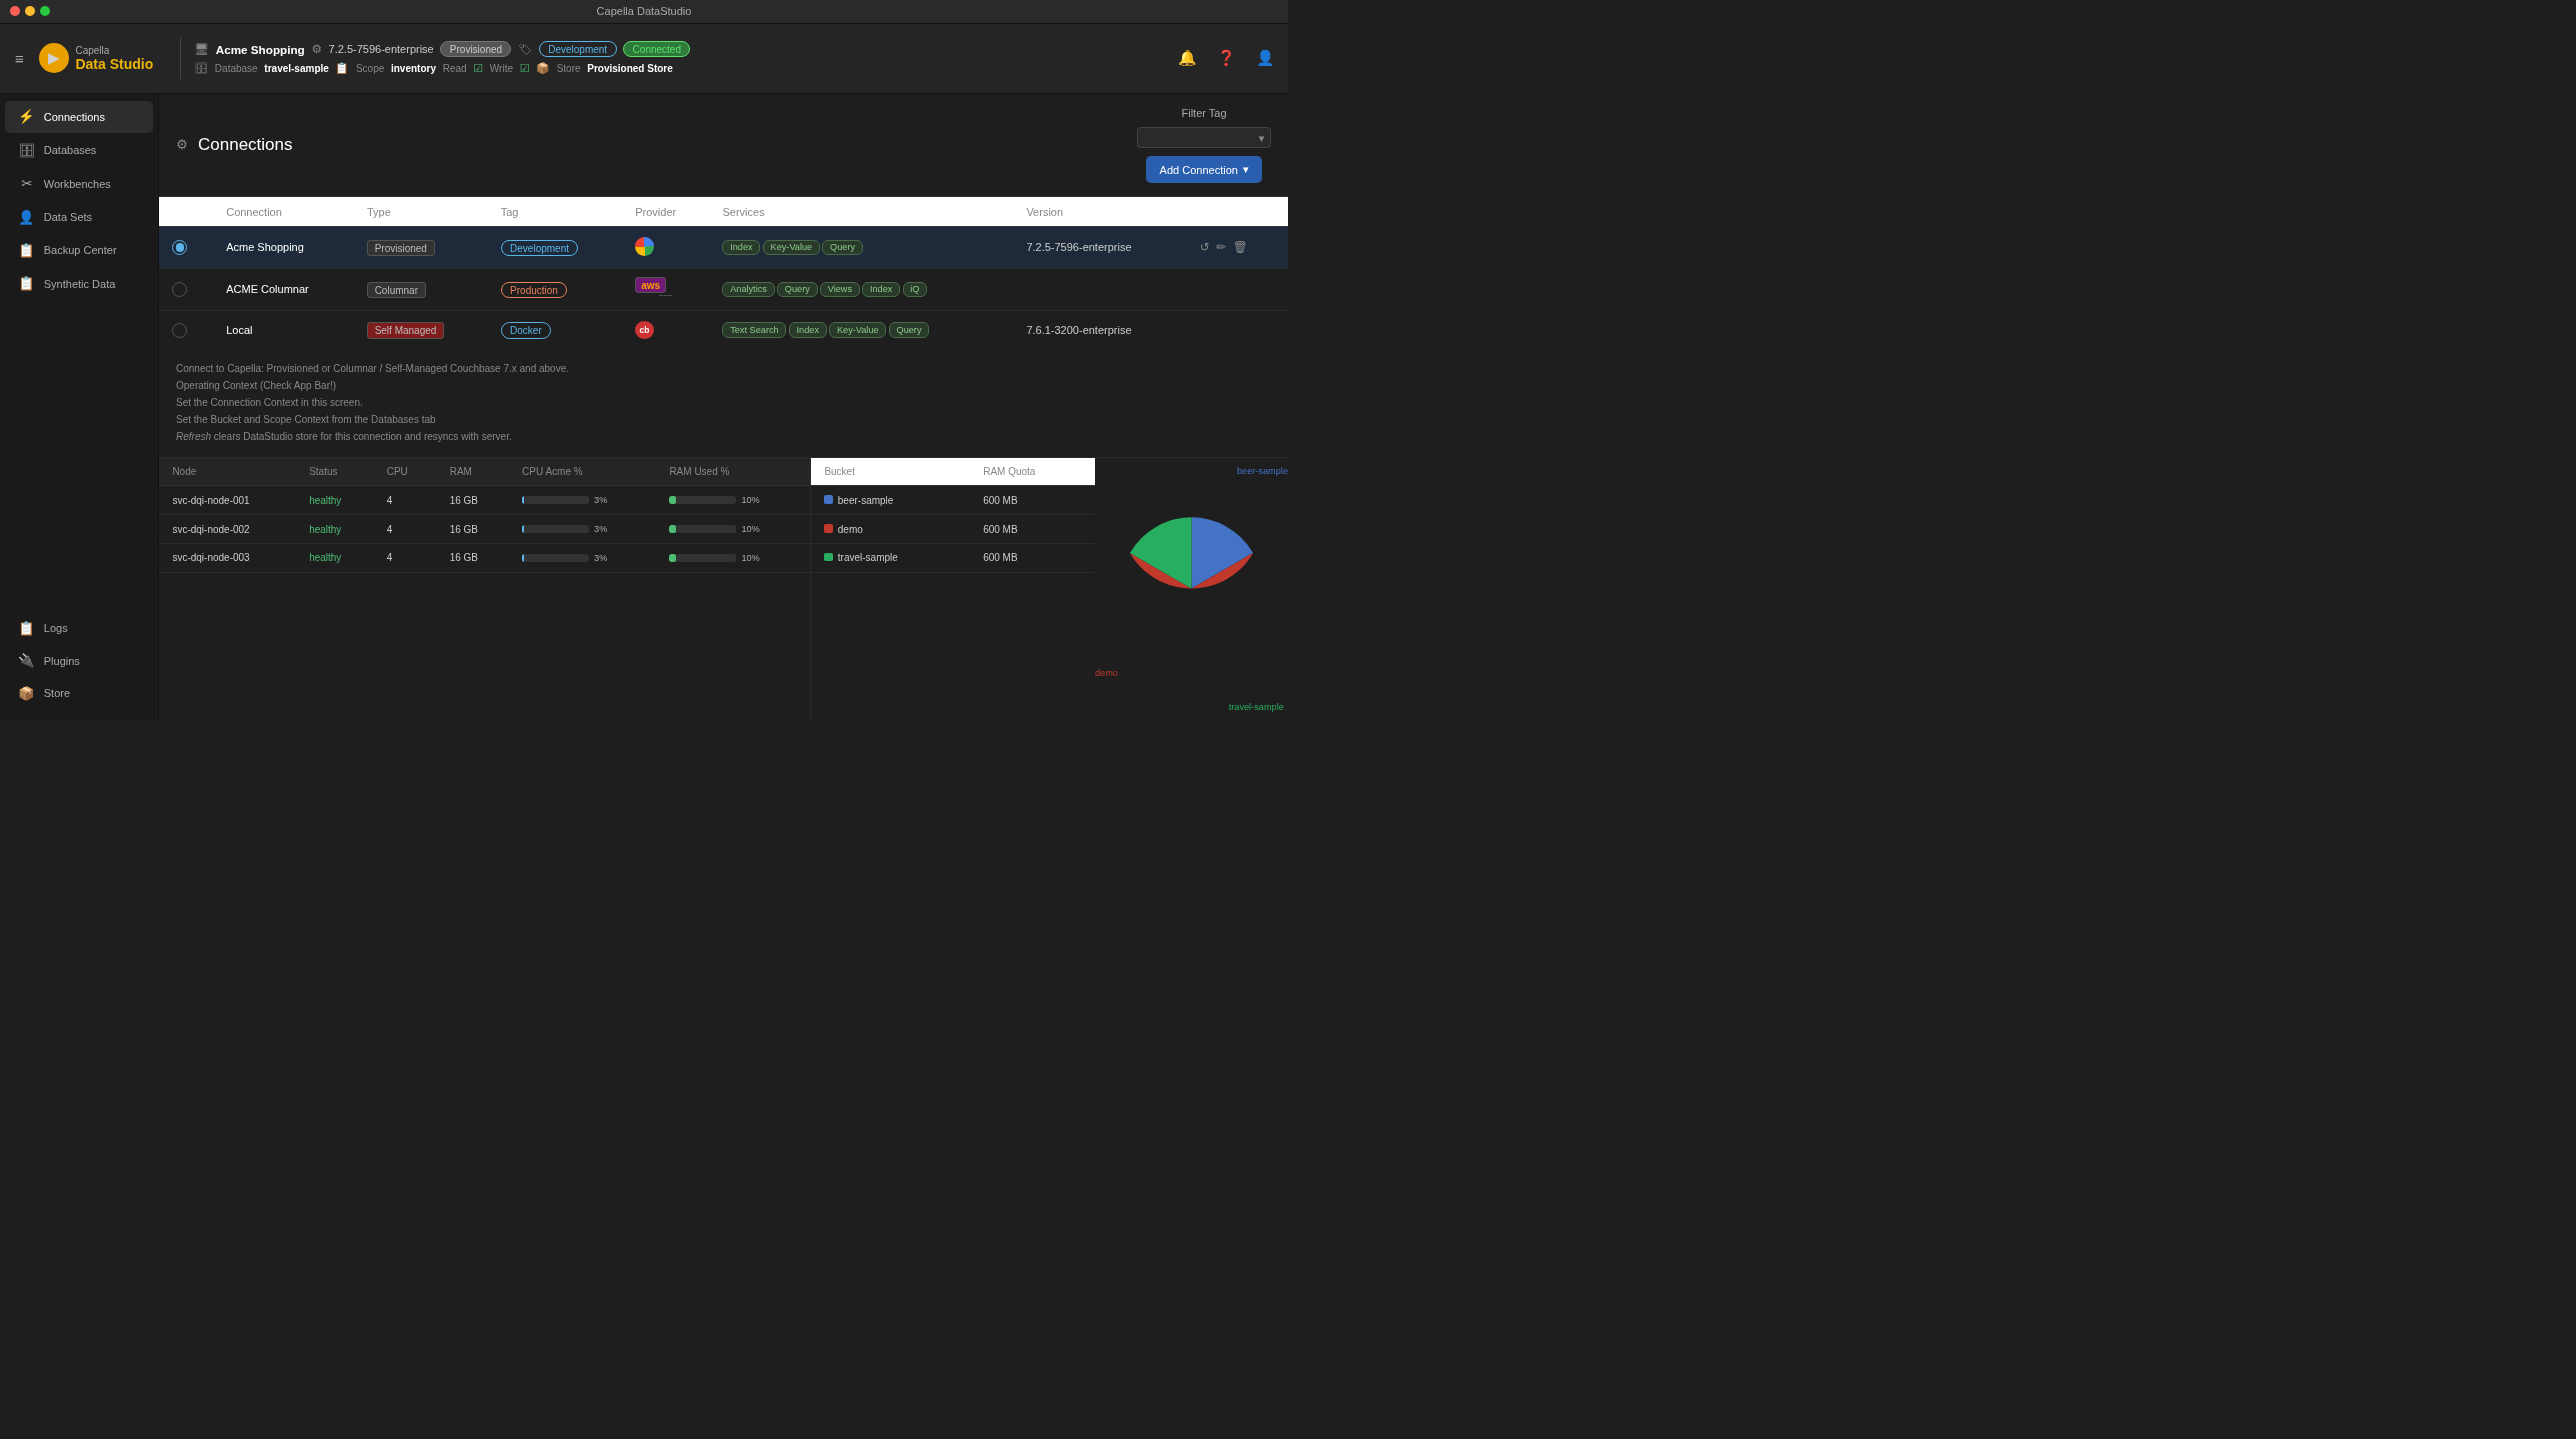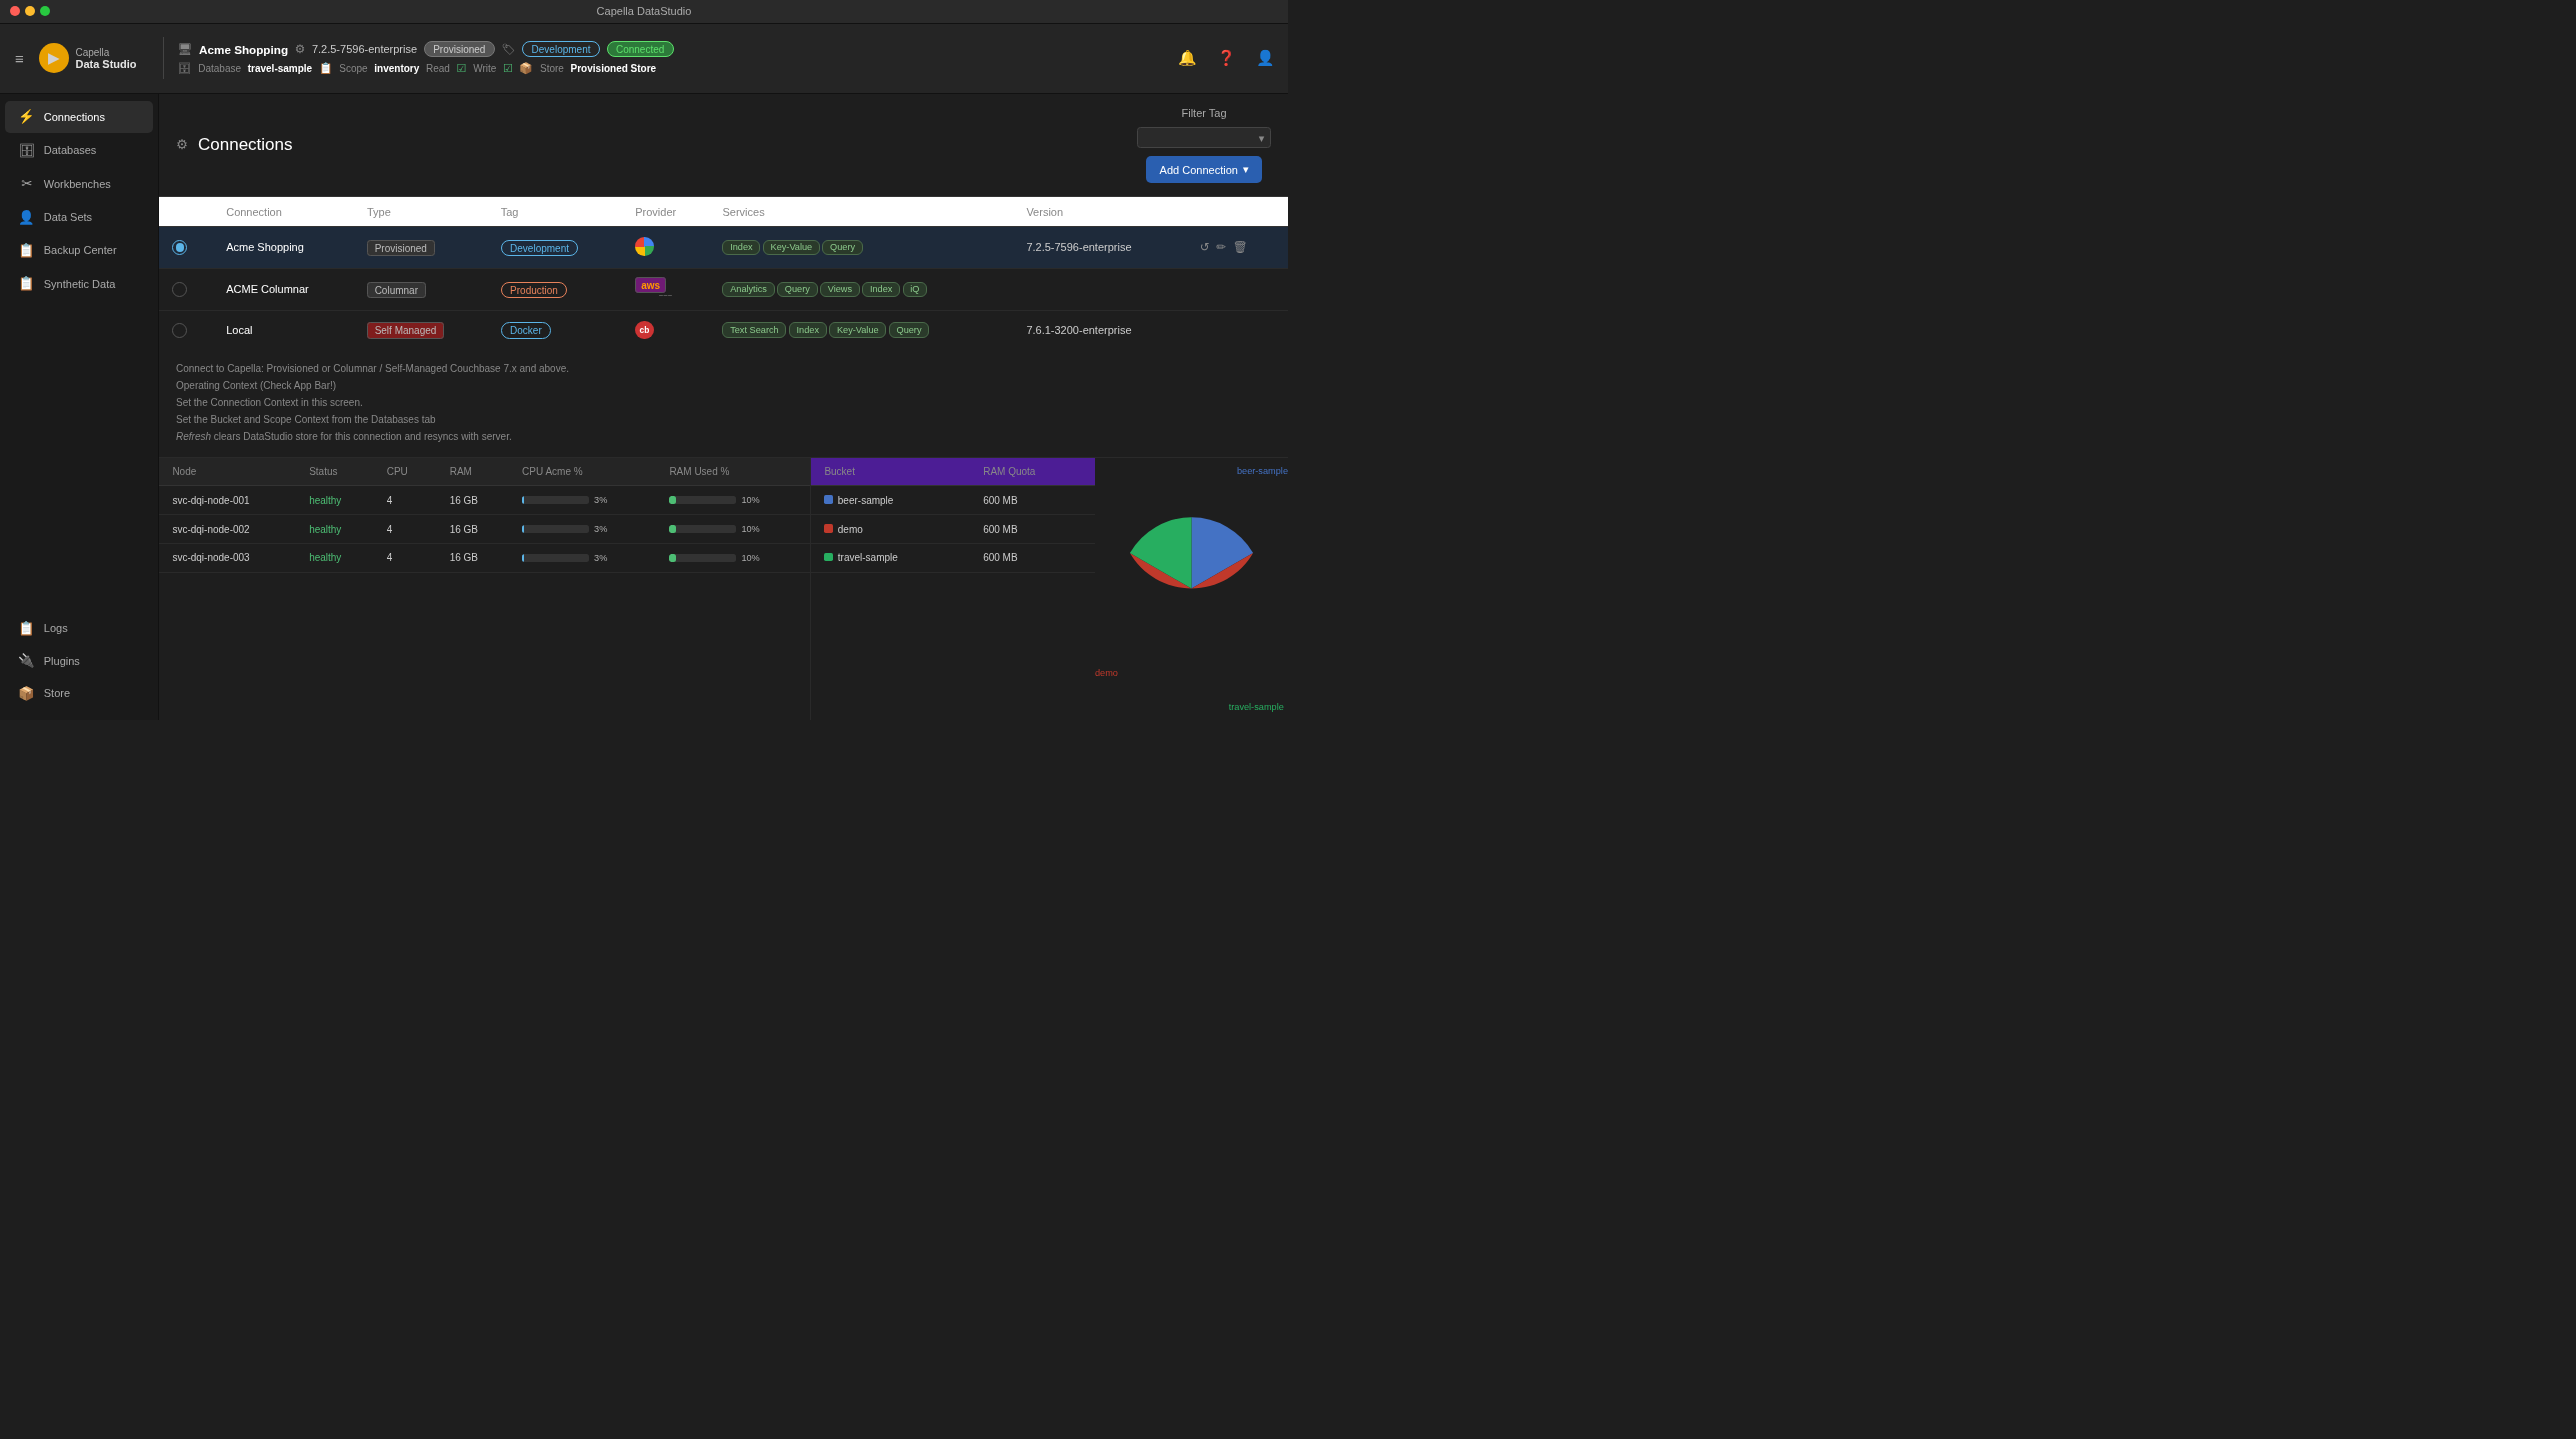--- a/index.html
+++ b/index.html
@@ -71,21 +71,21 @@
       display: flex;
       align-items: center;
       justify-content: center;
       font-size: 15px;
     }
     .logo-text {
       display: flex;
       flex-direction: column;
     }
     .logo-text-top { color: #aaa; font-size: 10px; }
-    .logo-text-bottom { color: #e5e5e5; font-size: 11px; font-weight: 600; }
+    .logo-text-bottom { color: #eab308; font-size: 14px; font-weight: 600; }
 
     .top-bar-divider { width: 0.8px; height: 42px; background: #444; margin: 0 3.4px; }
 
     .connection-info {
       display: flex;
       flex-direction: column;
       gap: 5px;
     }
     .conn-row1, .conn-row2 {
       display: flex;
@@ -386,21 +386,21 @@
       width: 100%;
       border-collapse: collapse;
     }
     .bucket-table th {
       text-align: left;
       padding: 8.4px 13.4px;
       color: #888;
       font-weight: 500;
       font-size: 10px;
       border-bottom: 0.8px solid #333;
-      background: #4c1d95;
+      background: #ffffff;
     }
     .bucket-table td {
       padding: 8.4px 13.4px;
       border-bottom: 0.8px solid #2a2a2a;
       font-size: 10px;
       color: #ccc;
     }
     .bucket-dot {
       display: inline-block;
       width: 8.4px; height: 8.4px;

